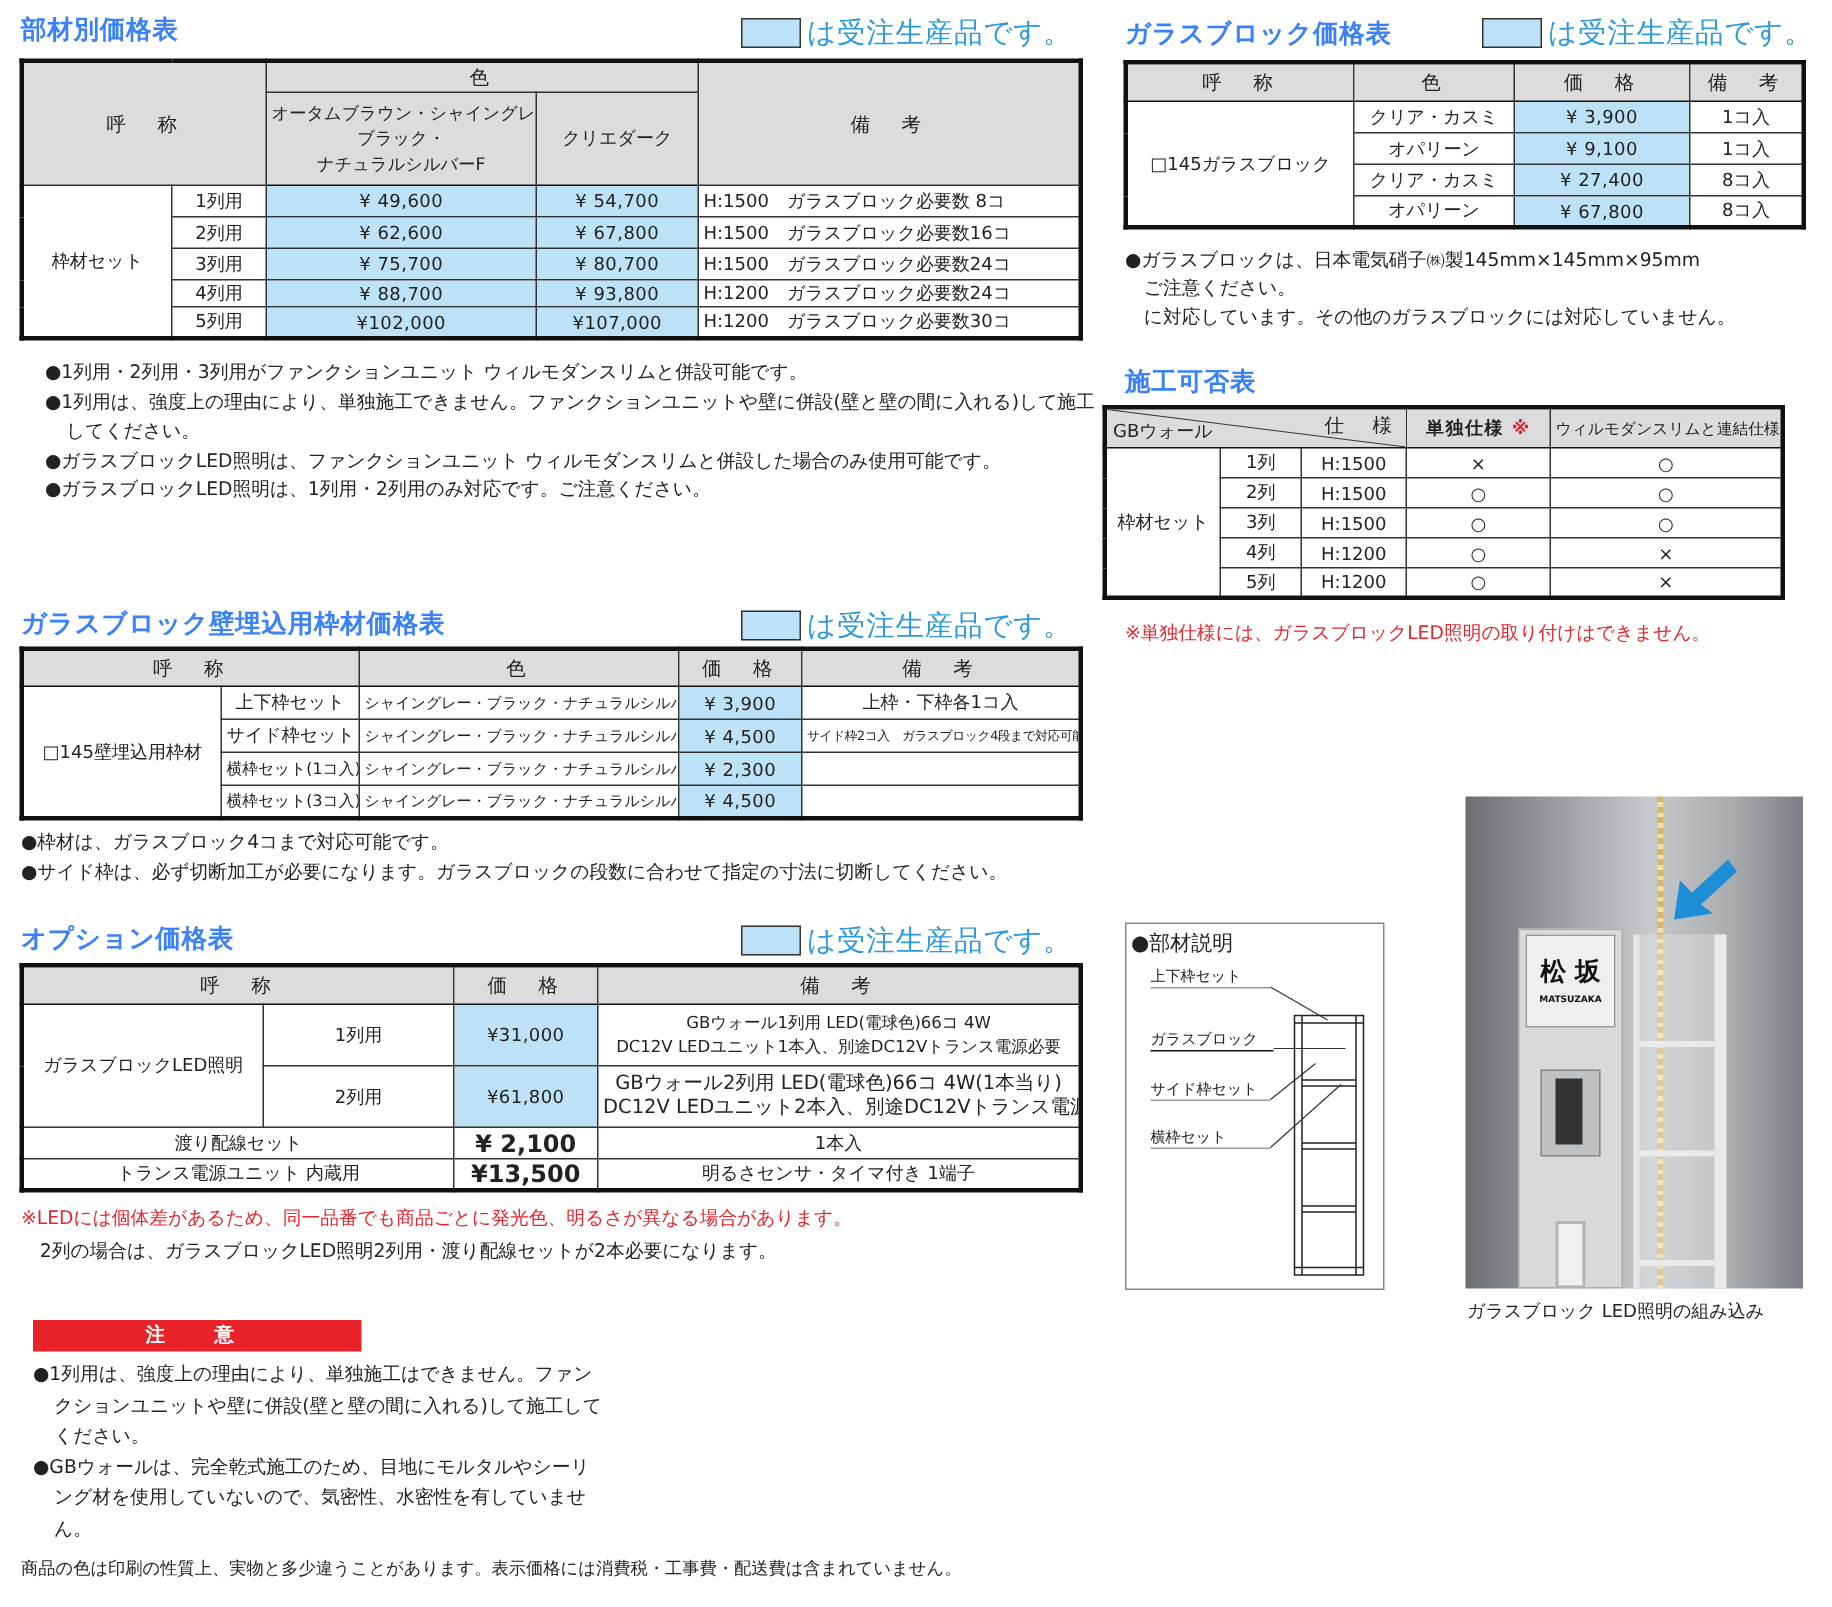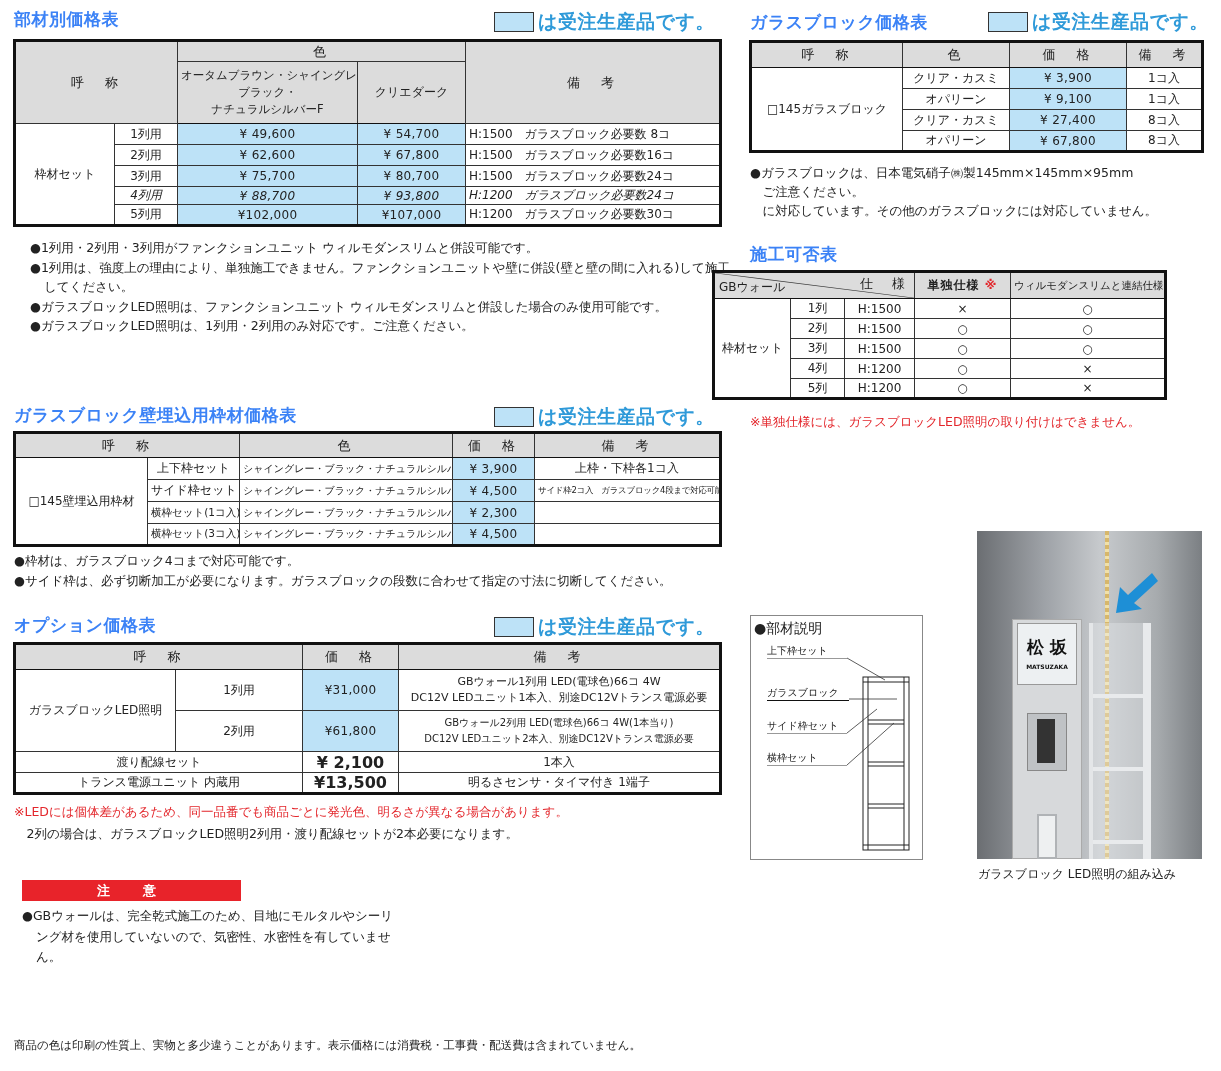--- a/index.html
+++ b/index.html
@@ -2,21 +2,21 @@
 <html><head>
 <meta charset="utf-8">
 <style>
   * { box-sizing: border-box; margin: 0; padding: 0; }
   html, body { width: 1221px; height: 1071px; background: #fff; overflow: hidden; }
   body { position: relative; font-family: "DejaVu Sans", "Liberation Sans", sans-serif; color: #222; }
   .abs { position: absolute; }
   .sec-title { font-weight: bold; font-size: 17px; color: #3b82f6; letter-spacing: 0.5px; white-space: nowrap; }
   .legend { display: flex; align-items: center; white-space: nowrap; }
   .legend .swatch { width: 40px; height: 20px; background: #bde2f7; border: 1.5px solid #333; margin-right: 4px; }
-  .legend .ltext { color: #2f9ad9; font-size: 19px; font-weight: bold; letter-spacing: 0.5px; }
+  .legend .ltext { color: #2f9ad9; font-size: 19px; font-weight: normal; letter-spacing: 0.5px; }
   table { border-collapse: collapse; table-layout: fixed; }
   table.pt { border: 3px solid #111; }
   table.pt td, table.pt th { border: 1px solid #333; font-size: 12px; text-align: center; vertical-align: middle; padding: 0 3px; white-space: nowrap; overflow: hidden; font-weight: normal; }
   table.pt th { background: #dcdcdc; font-size: 13px; letter-spacing: 4px; }
   table.pt thead tr:last-child th { border-bottom: 1.5px solid #111; }
   td.price { background: #bde2f7; font-weight: bold; font-size: 16px; letter-spacing: 0.3px; }
   td.left { text-align: left !important; }
   .notes { font-size: 12.5px; line-height: 19.5px; color: #222; }
   .notes .bullet { display: block; padding-left: 14px; text-indent: -14px; }
   .red { color: #e3262b; }
@@ -71,21 +71,21 @@
       <td class="price">¥  62,600</td>
       <td class="price">¥  67,800</td>
       <td class="left">H:1500　ガラスブロック必要数16コ</td>
     </tr>
     <tr style="height:21px;">
       <td>3列用</td>
       <td class="price">¥  75,700</td>
       <td class="price">¥  80,700</td>
       <td class="left">H:1500　ガラスブロック必要数24コ</td>
     </tr>
-    <tr style="height:18px;font-style:italic;">
+    <tr style="height:18px;">
       <td>4列用</td>
       <td class="price">¥  88,700</td>
       <td class="price">¥  93,800</td>
       <td class="left">H:1200　ガラスブロック必要数24コ</td>
     </tr>
     <tr style="height:21px;">
       <td>5列用</td>
       <td class="price">¥102,000</td>
       <td class="price">¥107,000</td>
       <td class="left">H:1200　ガラスブロック必要数30コ</td>
@@ -182,21 +182,21 @@
       <td>1列用</td>
       <td class="price">¥31,000</td>
       <td style="font-size:11px;line-height:16px;">
         <div>GBウォール1列用 LED(電球色)66コ 4W</div>
         <div>DC12V LEDユニット1本入、別途DC12Vトランス電源必要</div>
       </td>
     </tr>
     <tr style="height:41px;">
       <td>2列用</td>
       <td class="price">¥61,800</td>
-      <td style="font-size:10px;line-height:16px;">
+      <td style="font-size:13px;line-height:16px;">
         <div>GBウォール2列用 LED(電球色)66コ 4W(1本当り)</div>
         <div>DC12V LEDユニット2本入、別途DC12Vトランス電源必要</div>
       </td>
     </tr>
     <tr style="height:21px;">
       <td colspan="2">渡り配線セット</td>
       <td style="font-weight:bold;font-size:16px;">¥  2,100</td>
       <td>1本入</td>
     </tr>
     <tr style="height:21px;">
@@ -207,20 +207,21 @@
   </tbody>
 </table>
 
 <div class="abs notes red" style="left:14px;top:802px;width:708px;">※LEDには個体差があるため、同一品番でも商品ごとに発光色、明るさが異なる場合があります。</div>
 <div class="abs notes" style="left:14px;top:824px;width:708px;">
   <span class="bullet">　2列の場合は、ガラスブロックLED照明2列用・渡り配線セットが2本必要になります。</span>
 </div>
 
 <div class="abs caution-head" style="left:22px;top:880px;width:219px;">注　意</div>
 <div class="abs notes" style="left:22px;top:906px;width:380px;line-height:20.5px;">
+  <span class="bullet">●1列用は、強度上の理由により、単独施工はできません。ファンクションユニットや壁に併設(壁と壁の間に入れる)して施工してください。</span>
   <span class="bullet">●GBウォールは、完全乾式施工のため、目地にモルタルやシーリング材を使用していないので、気密性、水密性を有していません。</span>
 </div>
 
 <div class="abs" style="left:14px;top:1038px;font-size:11.5px;color:#222;white-space:nowrap;">商品の色は印刷の性質上、実物と多少違うことがあります。表示価格には消費税・工事費・配送費は含まれていません。</div>
 
 <div class="abs sec-title" style="left:750px;top:11px;">ガラスブロック価格表</div>
 <div class="abs legend" style="left:988px;top:9px;">
   <span class="swatch"></span>
   <span class="ltext">は受注生産品です。</span>
 </div>
@@ -266,21 +267,21 @@
 </table>
 
 <div class="abs notes" style="left:750px;top:163px;width:460px;line-height:19px;">
   <div>●ガラスブロックは、日本電気硝子㈱製145mm×145mm×95mm</div>
   <div>　ご注意ください。</div>
   <div>　に対応しています。その他のガラスブロックには対応していません。</div>
 </div>
 
 <div class="abs sec-title" style="left:750px;top:243px;">施工可否表</div>
 
-<table class="pt abs" style="left:712px;top:270px;width:452px;">
+<table class="pt abs" style="left:735px;top:270px;width:452px;">
   <colgroup>
       <col style="width:77px">
       <col style="width:54px">
       <col style="width:70px">
       <col style="width:96px">
       <col style="width:155px">
     </colgroup>
   <thead>
     <tr style="height:27px;">
       <th colspan="3" style="position:relative;padding:0;letter-spacing:0;">

